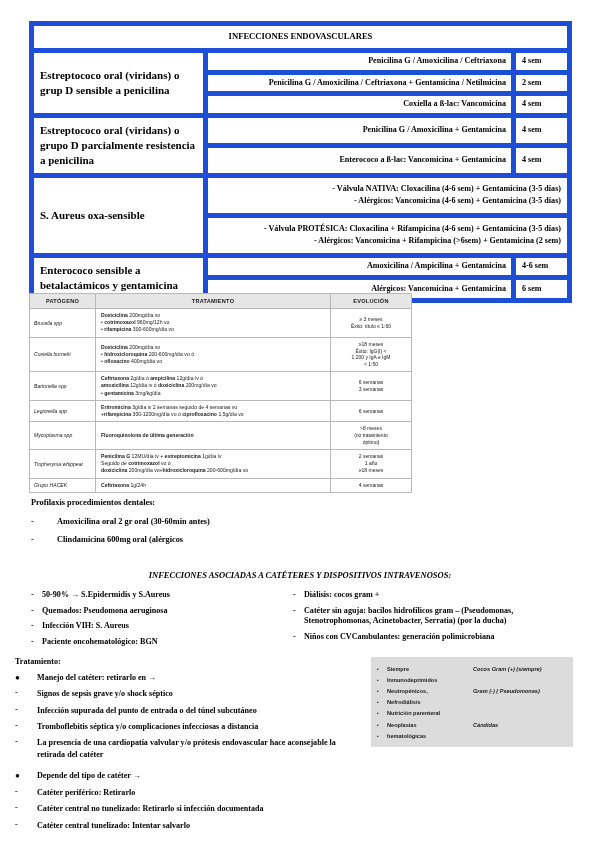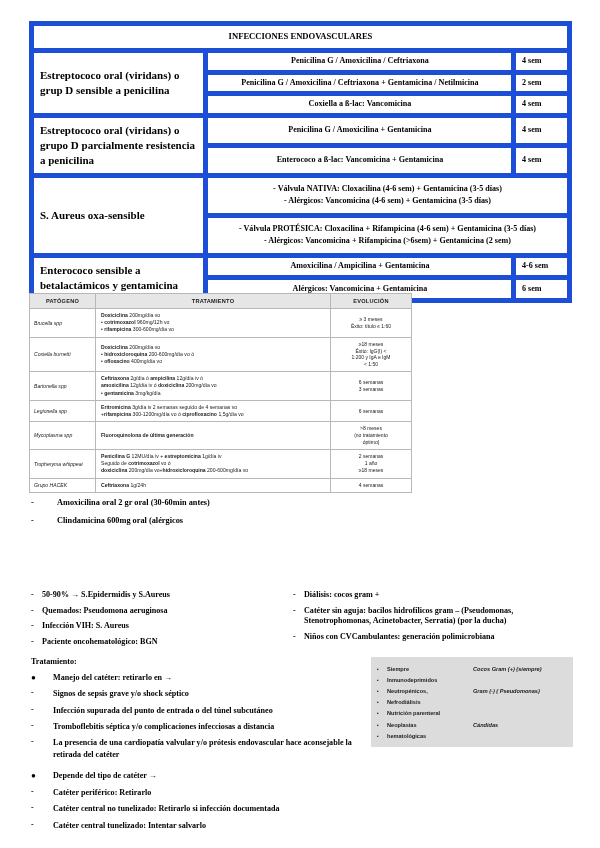--- a/index.html
+++ b/index.html
@@ -47,21 +47,21 @@
   table.t1 td.title {
     text-align: center;
     font-size: 8.6px;
     padding: 5px 4px;
   }
   table.t1 td.org {
     font-size: 11px;
     padding: 5px 6px;
   }
   table.t1 td.tx {
-    text-align: center;
+    text-align: right;
     padding-left: 6px;
   }
   table.t1 td.dur {
     text-align: left;
     padding-left: 6px;
     width: 56px;
   }
   table.t1 td.multi {
     line-height: 1.55;
     padding: 5px 6px 5px 6px;
@@ -169,21 +169,21 @@
     font-weight: bold;
     line-height: 1.32;
     margin-bottom: 5px;
   }
   .cat-cols .it .bl { width: 11px; flex: none; }
   .cat-cols .it .tx { flex: 1; }
 
   
   .trat {
     position: absolute;
-    left: 31px;
+    left: 15px;
     top: 657px;
     width: 340px;
     font-size: 8.1px;
     line-height: 1.3;
   }
   .trat .hd {
     font-weight: bold;
     margin-bottom: 5px;
   }
   .trat .bullet-main {
@@ -381,32 +381,34 @@
             </td>
             <td class="evo">
               <span class="ln">4 semanas</span>
             </td>
           </tr>
         </tbody>
     </table>
   </div>
 
   <div class="prof">
+    <div class="hd">Profilaxis procedimientos dentales:</div>
     <div id="prof-items">
         <div class="row">
           <span class="bl">-</span>
           <span class="tx">Amoxicilina oral 2 gr oral (30-60min antes)</span>
         </div>
         <div class="row">
           <span class="bl">-</span>
           <span class="tx">Clindamicina 600mg oral (alérgicos</span>
         </div>
       </div>
   </div>
 
+  <div class="cat-title">INFECCIONES ASOCIADAS A CATÉTERES Y DISPOSITIVOS INTRAVENOSOS:</div>
 
   <div class="cat-cols">
     <div class="cat-col-l" id="cat-left">
         <div class="it">
           <span class="bl">-</span>
           <span class="tx">50-90% → S.Epidermidis y S.Aureus</span>
         </div>
         <div class="it">
           <span class="bl">-</span>
           <span class="tx">Quemados: Pseudomona aeruginosa</span>

